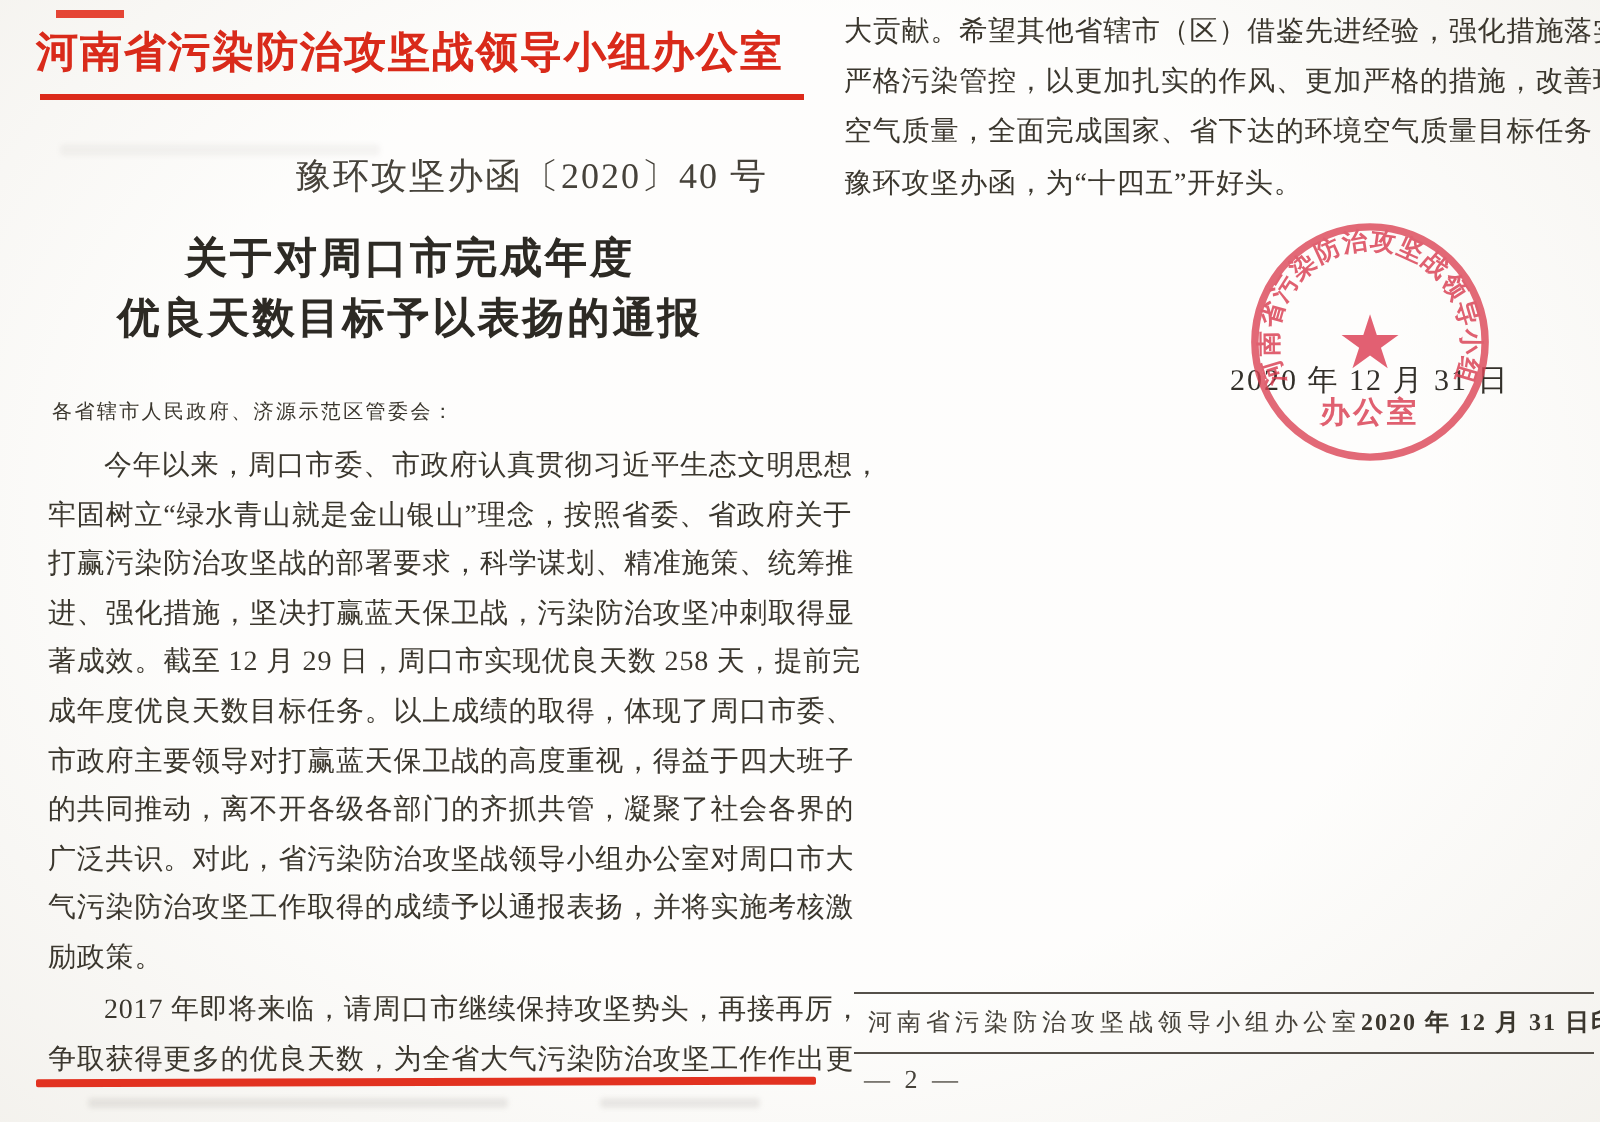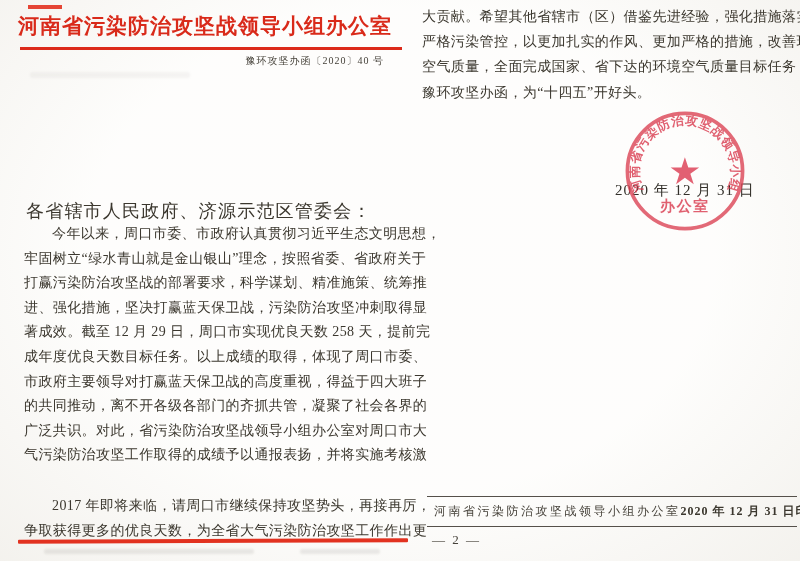--- a/index.html
+++ b/index.html
@@ -20,31 +20,31 @@
 
   
   .red-dash{position:absolute;left:28px;top:5px;width:34px;height:4px;background:#e23220;opacity:.9;}
   .letterhead{
     position:absolute;left:0;top:12px;width:410px;
     text-align:center;color:#d92a1a;font-weight:bold;
     font-size:21px;letter-spacing:1px;white-space:nowrap;
   }
   .red-rule{position:absolute;left:20px;top:47px;width:382px;height:3px;background:#dc2a1a;}
   .doc-number{
-    position:absolute;right:26px;top:54px;
-    font-size:10px;color:#46423a;letter-spacing:1px;white-space:nowrap;text-align:right;
+    position:absolute;right:26px;top:76px;
+    font-size:18px;color:#46423a;letter-spacing:1px;white-space:nowrap;text-align:right;
   }
   .doc-title{
     position:absolute;left:0;top:114px;width:410px;
     text-align:center;font-weight:bold;color:#2d2a24;
     font-size:21px;line-height:30px;letter-spacing:1.5px;
   }
   .salutation{
     position:absolute;left:26px;top:199px;
-    font-size:18px;color:#3b372e;letter-spacing:1.2px;white-space:nowrap;
+    font-size:10px;color:#3b372e;letter-spacing:1.2px;white-space:nowrap;
   }
   .para{color:#3b372e;font-size:14px;}
   .para .doc-line{
     line-height:24.6px;letter-spacing:.4px;white-space:nowrap;
     text-align:justify;text-align-last:justify;
   }
   .para .doc-line:last-child{text-align-last:left;}
   .para-1{position:absolute;left:24px;top:222px;width:378px;}
   .para-2{position:absolute;left:24px;top:494px;width:378px;}
   .indent-first .doc-line:first-child{text-indent:2em;}
@@ -97,34 +97,39 @@
     <div class="red-dash"></div>
 
     <div class="letterhead">河南省污染防治攻坚战领导小组办公室</div>
 
     <div class="red-rule"></div>
 
     <div class="ghost ghost-3"></div>
 
     <div class="doc-number">豫环攻坚办函〔2020〕40 号</div>
 
+    <div class="doc-title">
+      <div>关于对周口市完成年度</div>
+      <div>优良天数目标予以表扬的通报</div>
+    </div>
 
     <div class="salutation">各省辖市人民政府、济源示范区管委会：</div>
 
     <div class="para para-1 indent-first">
         <div class="doc-line">今年以来，周口市委、市政府认真贯彻习近平生态文明思想，</div>
         <div class="doc-line">牢固树立“绿水青山就是金山银山”理念，按照省委、省政府关于</div>
         <div class="doc-line">打赢污染防治攻坚战的部署要求，科学谋划、精准施策、统筹推</div>
         <div class="doc-line">进、强化措施，坚决打赢蓝天保卫战，污染防治攻坚冲刺取得显</div>
         <div class="doc-line">著成效。截至 12 月 29 日，周口市实现优良天数 258 天，提前完</div>
         <div class="doc-line">成年度优良天数目标任务。以上成绩的取得，体现了周口市委、</div>
         <div class="doc-line">市政府主要领导对打赢蓝天保卫战的高度重视，得益于四大班子</div>
         <div class="doc-line">的共同推动，离不开各级各部门的齐抓共管，凝聚了社会各界的</div>
         <div class="doc-line">广泛共识。对此，省污染防治攻坚战领导小组办公室对周口市大</div>
         <div class="doc-line">气污染防治攻坚工作取得的成绩予以通报表扬，并将实施考核激</div>
+        <div class="doc-line">励政策。</div>
       </div>
 
     <div class="para para-2 indent-first">
         <div class="doc-line">2017 年即将来临，请周口市继续保持攻坚势头，再接再厉，</div>
         <div class="doc-line">争取获得更多的优良天数，为全省大气污染防治攻坚工作作出更</div>
       </div>
 
     <div class="red-underline-mark"></div>
     <div class="ghost ghost-1"></div>
     <div class="ghost ghost-2"></div>

